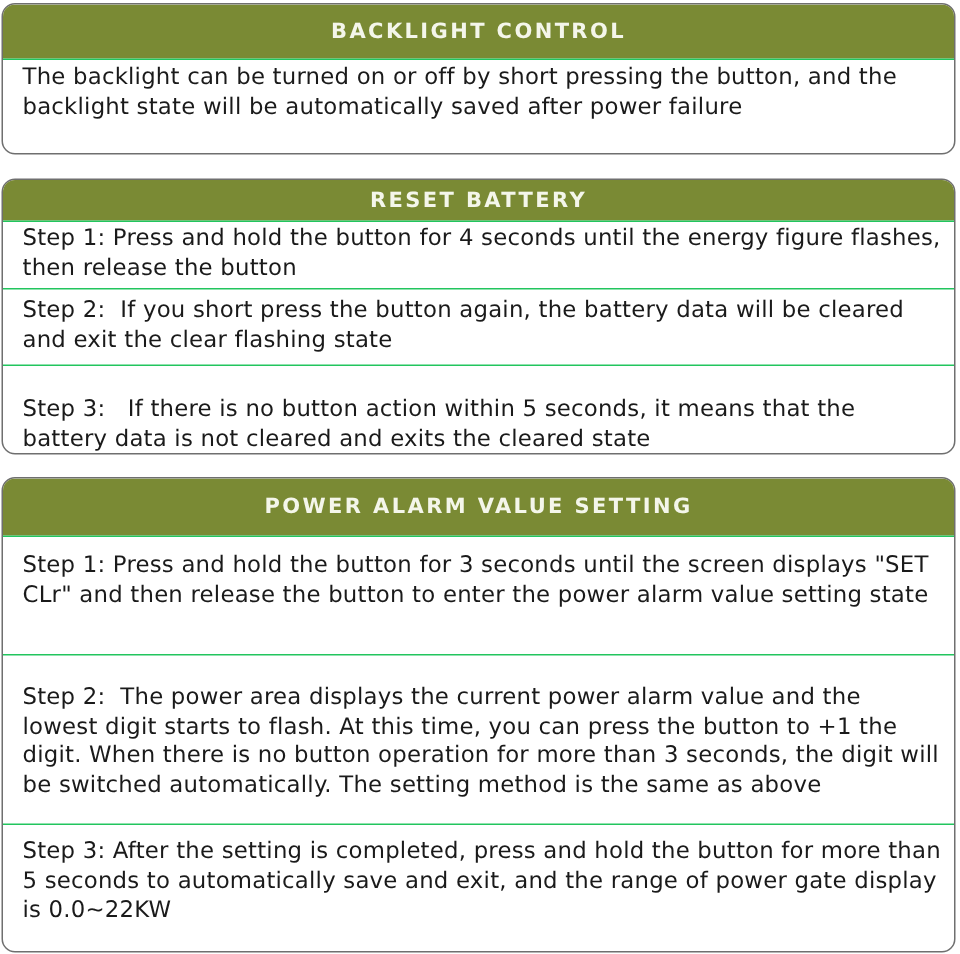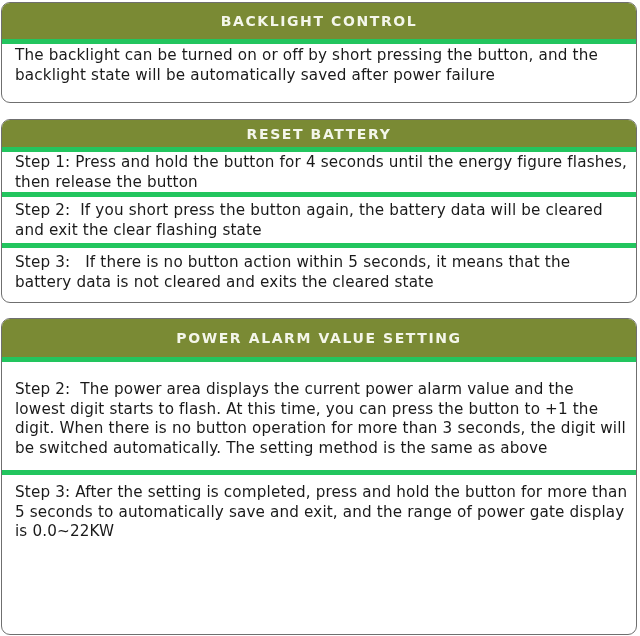--- a/index.html
+++ b/index.html
@@ -5,21 +5,21 @@
   html, body { margin: 0; padding: 0; background: #ffffff; }
   body { width: 640px; height: 636px; position: relative; overflow: hidden;
          font-family: "DejaVu Sans", sans-serif; color: #1a1a1a; }
   .section { position: absolute; left: 1px; width: 636px; border: 1px solid #6f6f6f;
              border-radius: 9px; overflow: hidden; background: #fff; box-sizing: border-box; }
   .header { background: #7a8a34; color: #f4f6ea; text-align: center; font-weight: bold;
             font-size: 14px; letter-spacing: 1.6px; box-sizing: border-box;
             display: flex; align-items: center; justify-content: center;
             font-family: "DejaVu Sans", sans-serif; }
   .row { box-sizing: border-box; padding: 1px 8px 0 13px; font-size: 15.2px; line-height: 19.6px;
-         letter-spacing: 0.15px; border-top: 5px solid #22c55e; }
+         letter-spacing: 0.15px; border-top: 1px solid #22c55e; }
   .row:first-of-type { border-top: none; }
   .label { font-weight: normal; }
 </style>
 </head>
 <body>
 
 <div class="section" style="top:2px; height:101px;">
   <div class="header" style="height:36px;">BACKLIGHT CONTROL</div>
   <div class="row" style="height:63px; padding-top:2px;">
     <span>The backlight can be turned on or off by short pressing the button, and the backlight state will be automatically saved after power failure</span>
@@ -29,28 +29,32 @@
 <div class="section" style="top:119px; height:184px;">
   <div class="header" style="height:27px;">RESET BATTERY</div>
   <div class="row" style="height:45px;">
     <span class="label">Step 1:</span>
     <span>Press and hold the button for 4 seconds until the energy figure flashes, then release the button</span>
   </div>
   <div class="row" style="height:51px; padding-top:4px;">
     <span class="label">Step 2:</span>&nbsp;
     <span>If you short press the button again, the battery data will be cleared and exit the clear flashing state</span>
   </div>
-  <div class="row" style="height:52px; padding-top:5px;">
+  <div class="row" style="height:52px; padding-top:19px;">
     <span class="label">Step 3:</span>&nbsp;&nbsp;
     <span>If there is no button action within 5 seconds, it means that the battery data is not cleared and exits the cleared state</span>
   </div>
 </div>
 
 <div class="section" style="top:318px; height:317px;">
   <div class="header" style="height:38px;">POWER ALARM VALUE SETTING</div>
+  <div class="row" style="height:79px; padding-top:9px;">
+    <span class="label">Step 1:</span>
+    <span>Press and hold the button for 3 seconds until the screen displays "SET CLr" and then release the button to enter the power alarm value setting state</span>
+  </div>
   <div class="row" style="height:113px; padding-top:18px;">
     <span class="label">Step 2:</span>&nbsp;
     <span>The power area displays the current power alarm value and the lowest digit starts to flash. At this time, you can press the button to +1 the digit. When there is no button operation for more than 3 seconds, the digit will be switched automatically. The setting method is the same as above</span>
   </div>
   <div class="row" style="height:88px; padding-top:8px;">
     <span class="label">Step 3:</span>
     <span>After the setting is completed, press and hold the button for more than 5 seconds to automatically save and exit, and the range of power gate display is 0.0~22KW</span>
   </div>
 </div>
 

